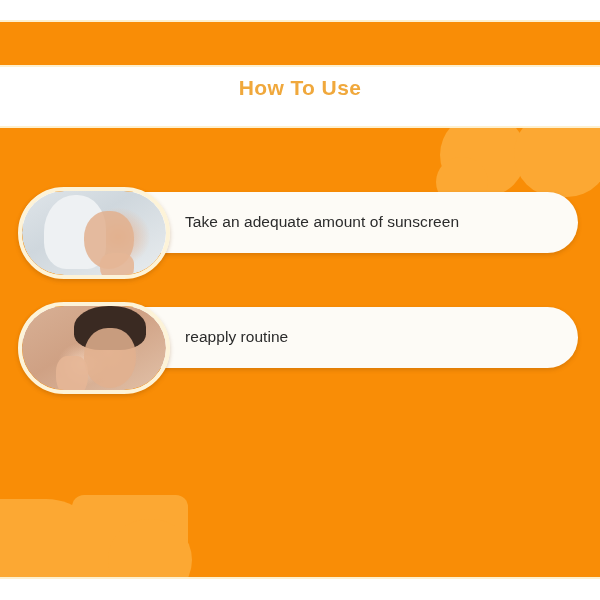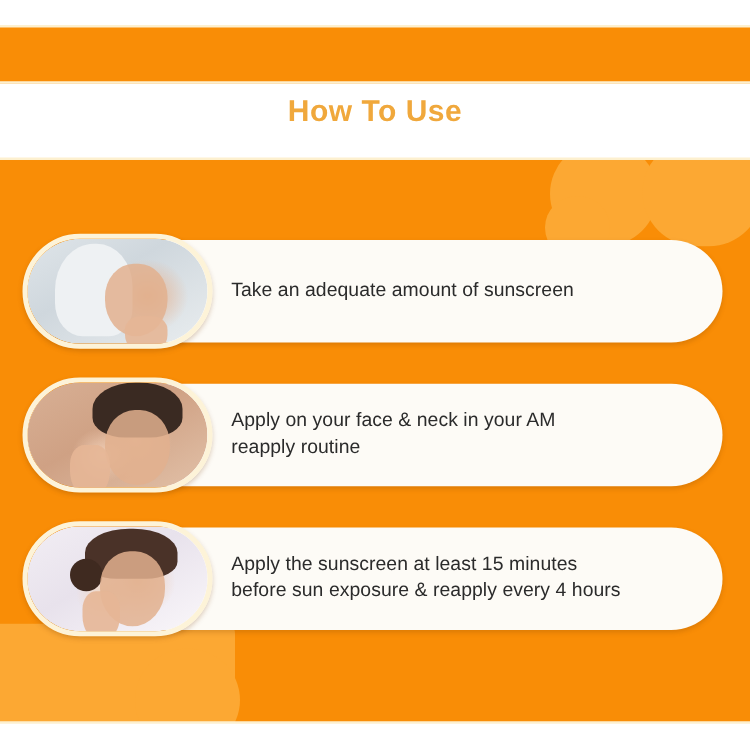--- a/index.html
+++ b/index.html
@@ -102,40 +102,40 @@
     width: 84px; height: 82px;
     border-radius: 44px;
   }
 
   
   .title {
     position: absolute;
     left: 0; top: 76px;
     width: 600px;
     text-align: center;
-    font-size: 24px;
+    font-size: 21px;
     font-weight: bold;
     color: #f0a83c;
     letter-spacing: 0.4px;
     z-index: 8;
   }
 
   
   .cards {
     position: absolute;
     left: 0; top: 0;
     width: 600px; height: 600px;
     z-index: 5;
   }
 
   .card {
     position: absolute;
     left: 22px;
     width: 556px;
-    height: 82px;
+    height: 61px;
     background: #fdfbf6;
     border-radius: 41px;
     box-shadow: 0 2px 4px rgba(120, 60, 0, 0.22);
     display: flex;
     align-items: center;
   }
 
   .card.c1 { top: 192px; }
   .card.c2 { top: 307px; }
   .card.c3 { top: 422px; }
@@ -262,34 +262,19 @@
 
     <div class="card c2">
       <div class="thumb">
         <div class="photo p2">
           <div class="hairmass"></div>
           <div class="facemass"></div>
           <div class="handmass"></div>
         </div>
       </div>
       <div class="card-text">
-        <span class="line">Apply on your face &amp; neck in your AM</span>
         <span class="line">reapply routine</span>
       </div>
     </div>
 
-    <div class="card c3">
-      <div class="thumb">
-        <div class="photo p3">
-          <div class="hairmass"></div>
-          <div class="bun"></div>
-          <div class="facemass"></div>
-          <div class="handmass"></div>
-        </div>
-      </div>
-      <div class="card-text">
-        <span class="line">Apply the sunscreen at least 15 minutes</span>
-        <span class="line">before sun exposure &amp; reapply every 4 hours</span>
-      </div>
-    </div>
 
   </div>
 </div>
 
 </body></html>

